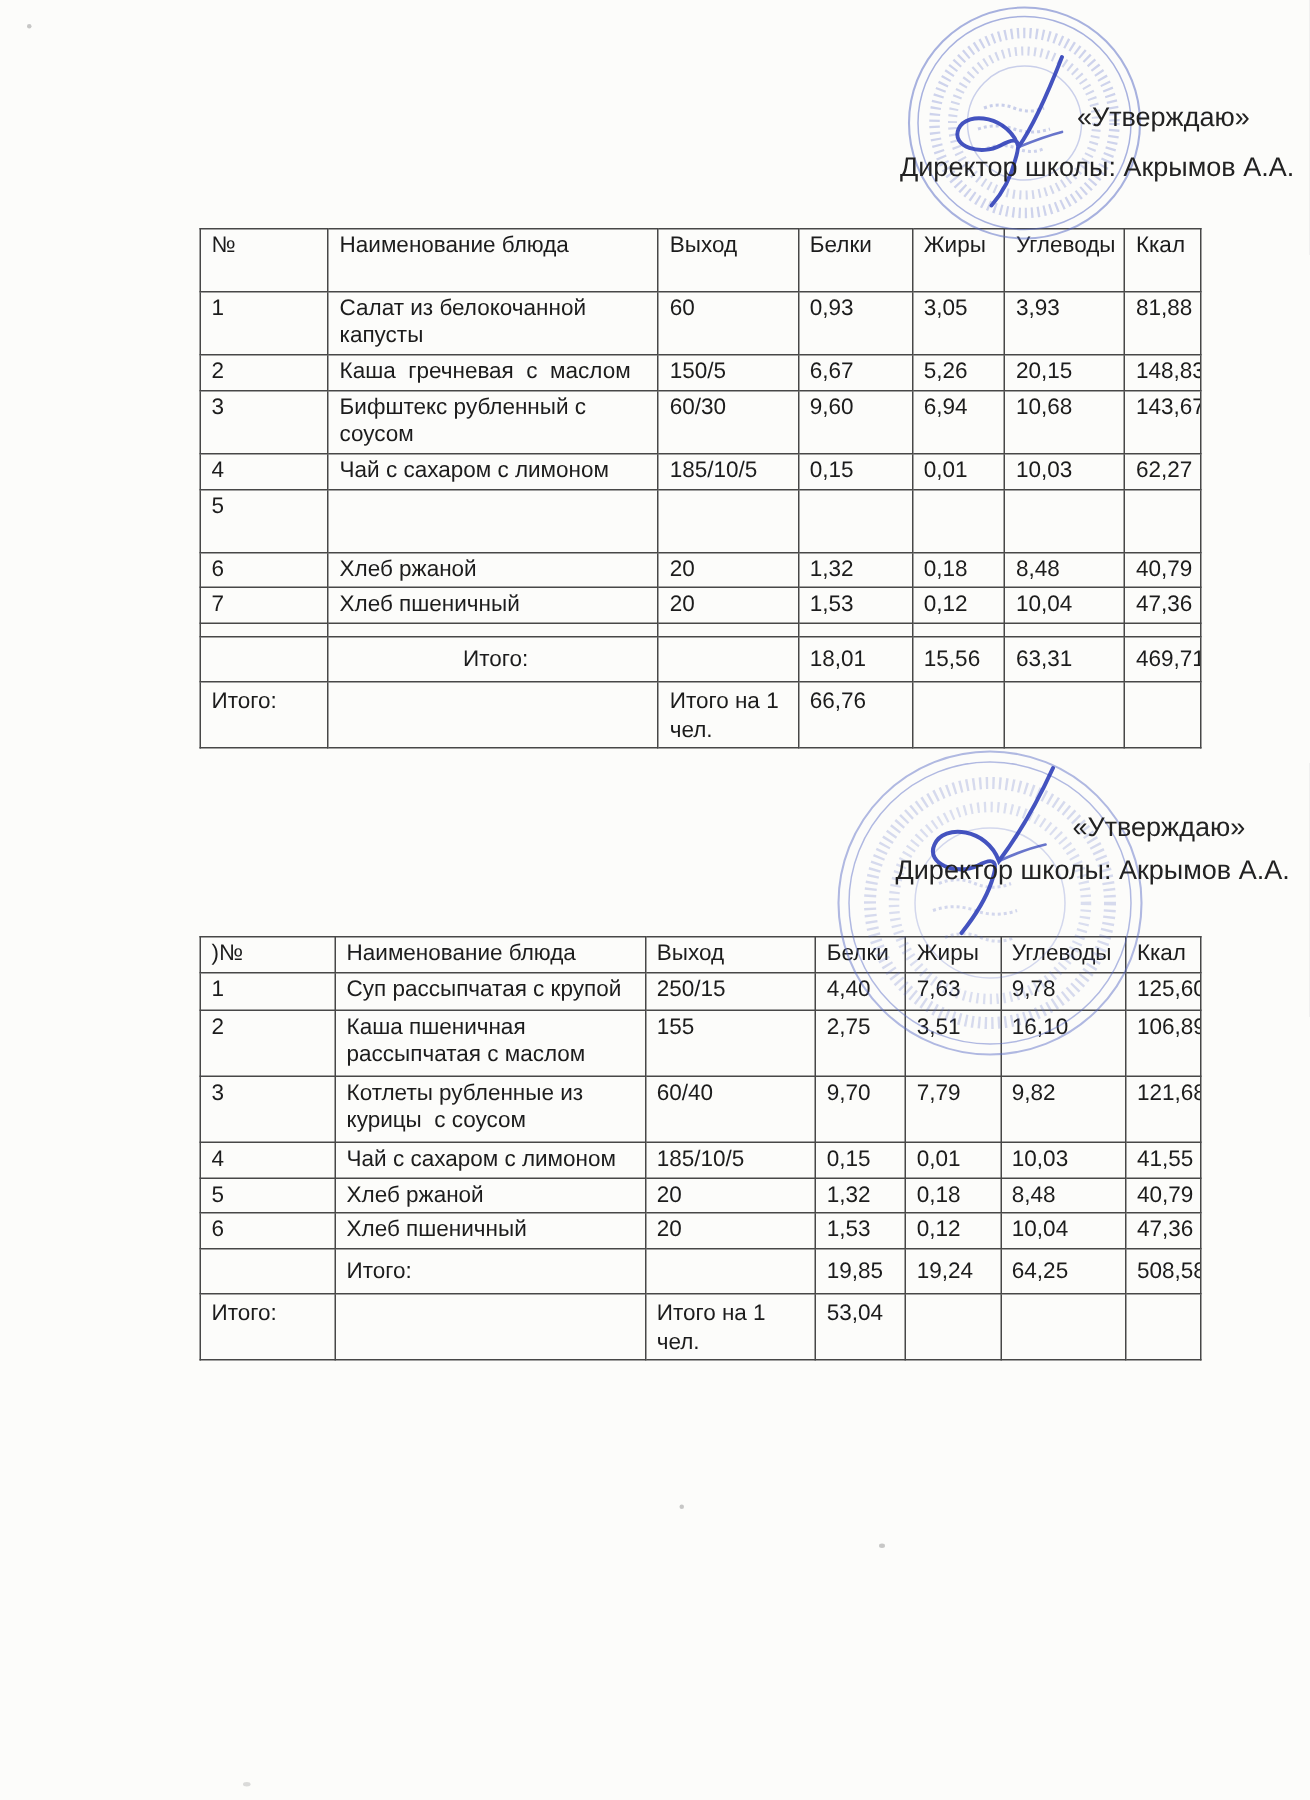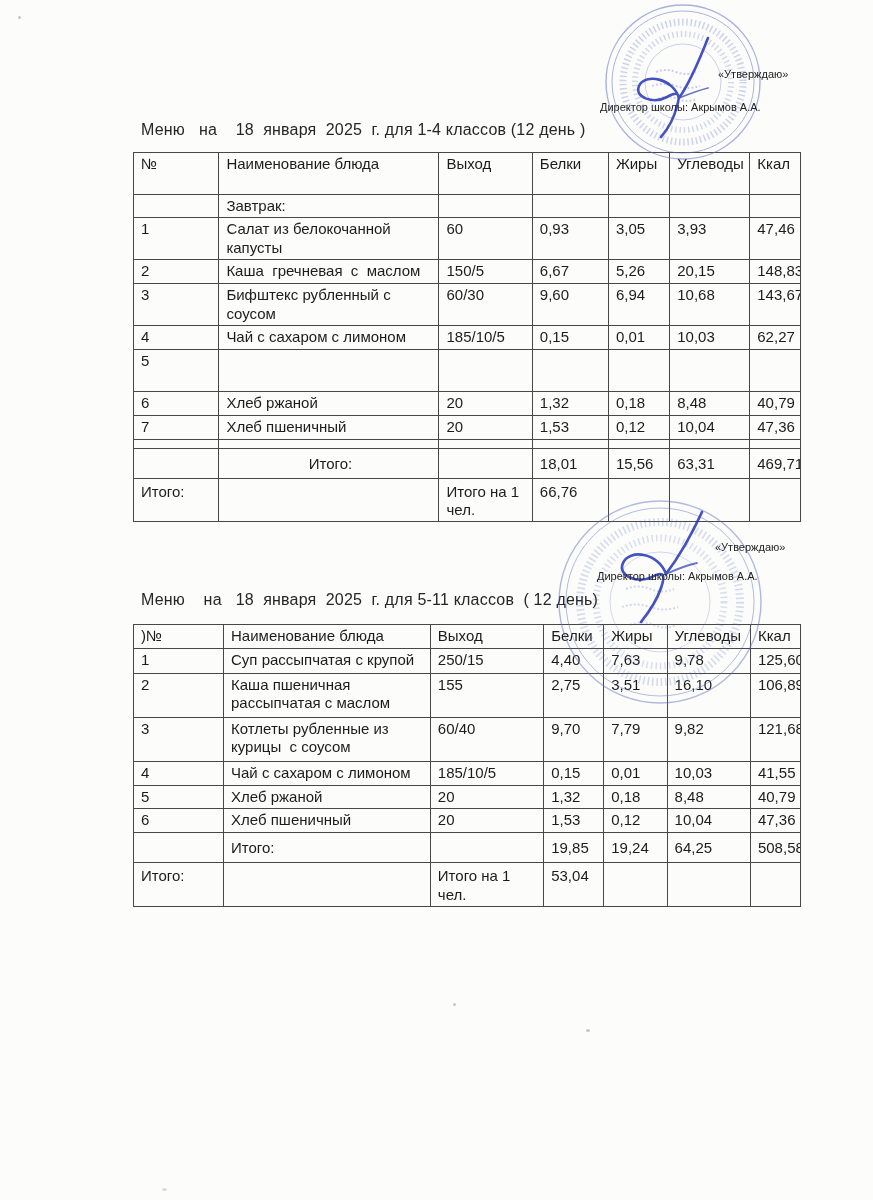--- a/index.html
+++ b/index.html
@@ -28,21 +28,21 @@
   }
   #menu1 thead tr{height:42px;}
   #menu2 thead tr{height:24px;}
   td.c-out,td.c-protein,td.c-fat,td.c-carbs{padding-top:5px;}
   td.c-kcal{padding-top:9px;}
   tr.thin td{padding:0;border:1.5px solid #474747;}
   tr.totals td{padding-top:6px;}
   tr.totals.center-label td.c-dish{text-align:center;}
   tr.final td{padding-top:4px;}
   .approval-quote,.approval-director{
-    position:absolute;font-size:11px;color:#222;z-index:6;white-space:nowrap;
+    position:absolute;font-size:18px;color:#222;z-index:6;white-space:nowrap;
   }
   #quote1{left:718px;top:68px;}
   #dir1{left:600px;top:101px;}
   #quote2{left:715px;top:541px;}
   #dir2{left:597px;top:570px;}
   .stamp-svg{position:absolute;z-index:5;pointer-events:none;}
   #stamp1{left:588px;top:2px;}
   #stamp2{left:550px;top:495px;}
   .speck{position:absolute;background:#9a9a9a;border-radius:50%;opacity:.55;z-index:2;}
 </style>
@@ -63,21 +63,20 @@
       <path d="M70 97 q10 -4 20 0 q10 4 18 0" stroke-width="2" stroke-dasharray="2 2" opacity="0.55"></path>
     </g>
     <g stroke="#2b3cb8" fill="none" stroke-width="2.6" stroke-linecap="round" opacity="0.88">
       <path d="M120 36 C111 59 101 82 91 96 C85 76 57 71 51 84 C46 96 66 102 79 95 C90 89 93 91 89 104 C86 116 80 127 73 135"></path>
       <path d="M91 96 C101 92 112 88 120 86" stroke-width="1.8" opacity="0.8"></path>
     </g>
   </svg>
   <div id="quote1" class="approval-quote">«Утверждаю»</div>
   <div id="dir1" class="approval-director">Директор школы: Акрымов А.А.</div>
 
-  <div id="title1" class="menu-title">Меню   на    18  января  2025  г. для 1-4 классов (12 день )</div>
 
   <table id="menu1" class="menu">
     <colgroup>
       <col style="width:12.8%">
         <col style="width:33%">
         <col style="width:14%">
       <col style="width:11.4%">
         <col style="width:9.2%">
         <col style="width:12%">
         <col style="width:7.6%">
@@ -87,38 +86,29 @@
         <th>№</th>
         <th>Наименование блюда</th>
         <th>Выход</th>
         <th>Белки</th>
         <th>Жиры</th>
         <th>Углеводы</th>
         <th>Ккал</th>
       </tr>
     </thead>
     <tbody>
-        <tr class="section" style="height: 20px;">
-          <td class="c-num"></td>
-          <td class="c-dish">Завтрак:</td>
-          <td class="c-out"></td>
-          <td class="c-protein"></td>
-          <td class="c-fat"></td>
-          <td class="c-carbs"></td>
-          <td class="c-kcal"></td>
-        </tr>
         <tr style="height: 42px;">
           <td class="c-num">1</td>
           <td class="c-dish">Салат из белокочанной
 капусты</td>
           <td class="c-out">60</td>
           <td class="c-protein">0,93</td>
           <td class="c-fat">3,05</td>
           <td class="c-carbs">3,93</td>
-          <td class="c-kcal">47,46</td>
+          <td class="c-kcal">81,88</td>
         </tr>
         <tr style="height: 24px;">
           <td class="c-num">2</td>
           <td class="c-dish">Каша  гречневая  с  маслом</td>
           <td class="c-out">150/5</td>
           <td class="c-protein">6,67</td>
           <td class="c-fat">5,26</td>
           <td class="c-carbs">20,15</td>
           <td class="c-kcal">148,83</td>
         </tr>
@@ -211,21 +201,20 @@
       <path d="M80 130 q12 -5 24 0 q12 5 22 0" stroke-width="2" stroke-dasharray="2 2" opacity="0.5"></path>
     </g>
     <g stroke="#2b3cb8" fill="none" stroke-width="2.7" stroke-linecap="round" opacity="0.88">
       <path d="M152 17 C141 41 128 63 116 79 C108 57 79 54 73 68 C67 81 88 89 102 82 C113 76 116 79 111 93 C107 105 99 117 91 127"></path>
       <path d="M116 79 C127 74 138 70 147 68" stroke-width="1.8" opacity="0.8"></path>
     </g>
   </svg>
   <div id="quote2" class="approval-quote">«Утверждаю»</div>
   <div id="dir2" class="approval-director">Директор школы: Акрымов А.А.</div>
 
-  <div id="title2" class="menu-title">Меню    на   18  января  2025  г. для 5-11 классов  ( 12 день)</div>
 
   <table id="menu2" class="menu">
     <colgroup>
       <col style="width:13.5%">
         <col style="width:31%">
         <col style="width:17%">
       <col style="width:9%">
         <col style="width:9.5%">
         <col style="width:12.5%">
         <col style="width:7.5%">

